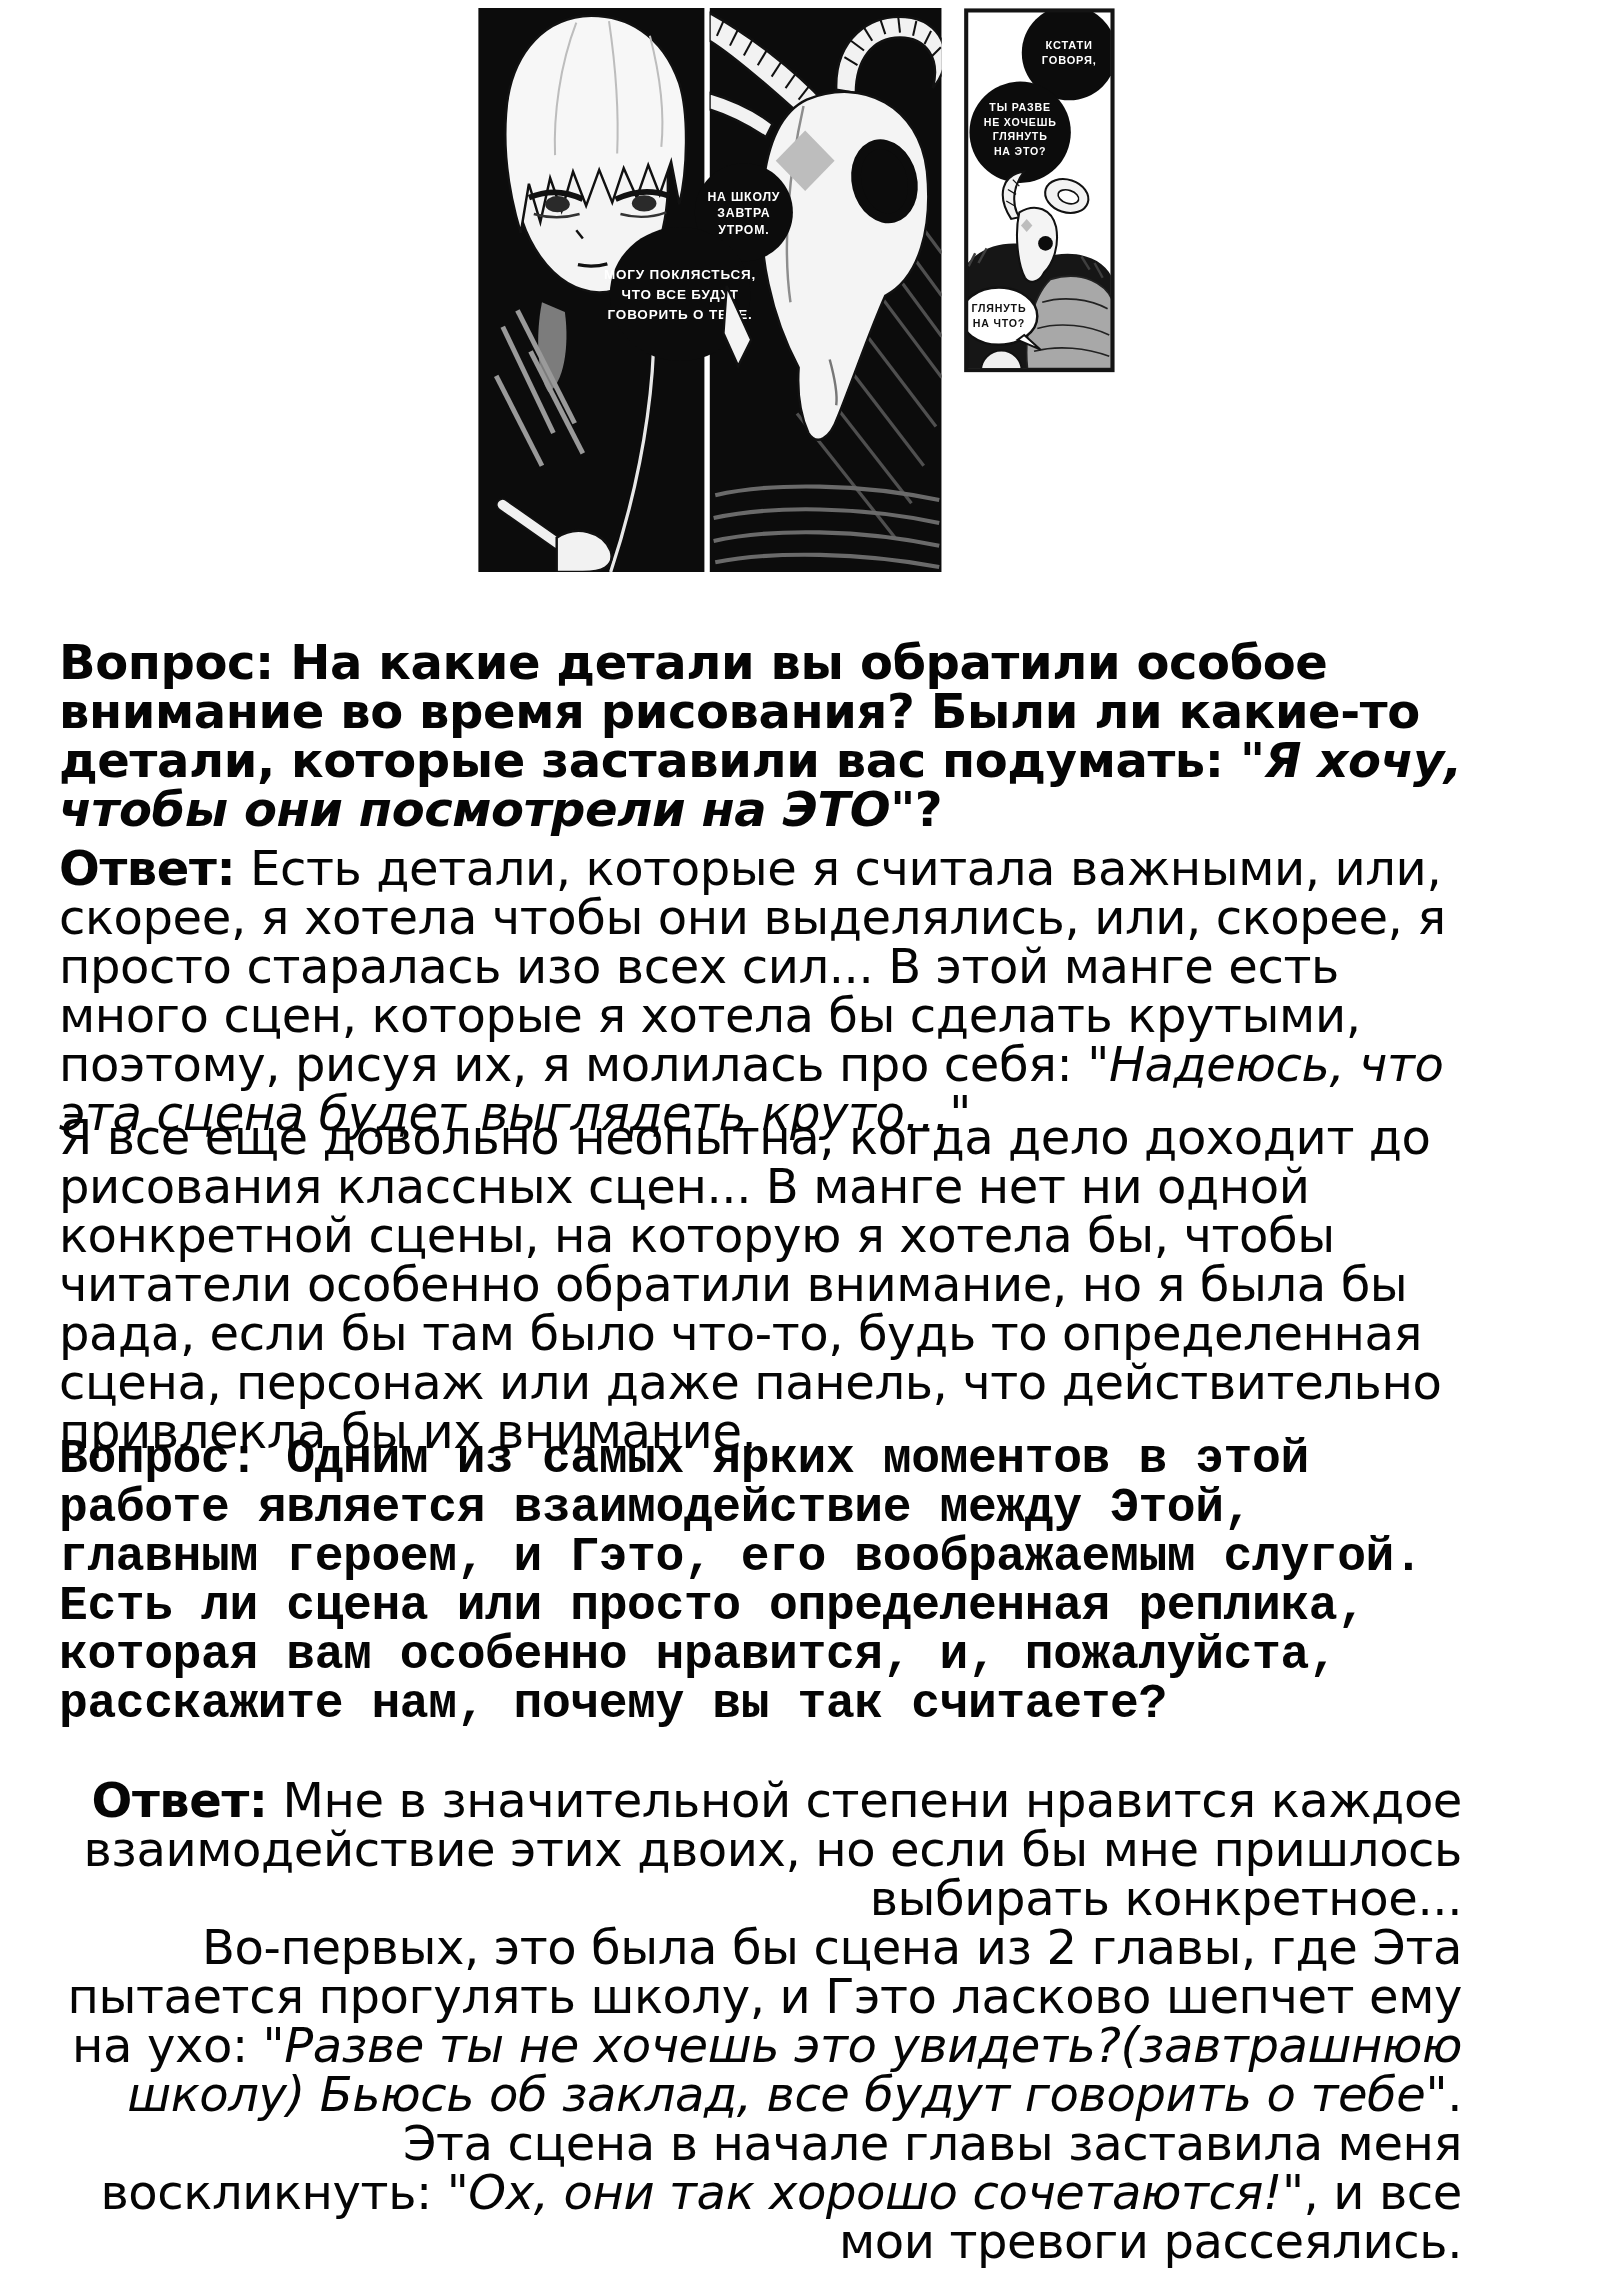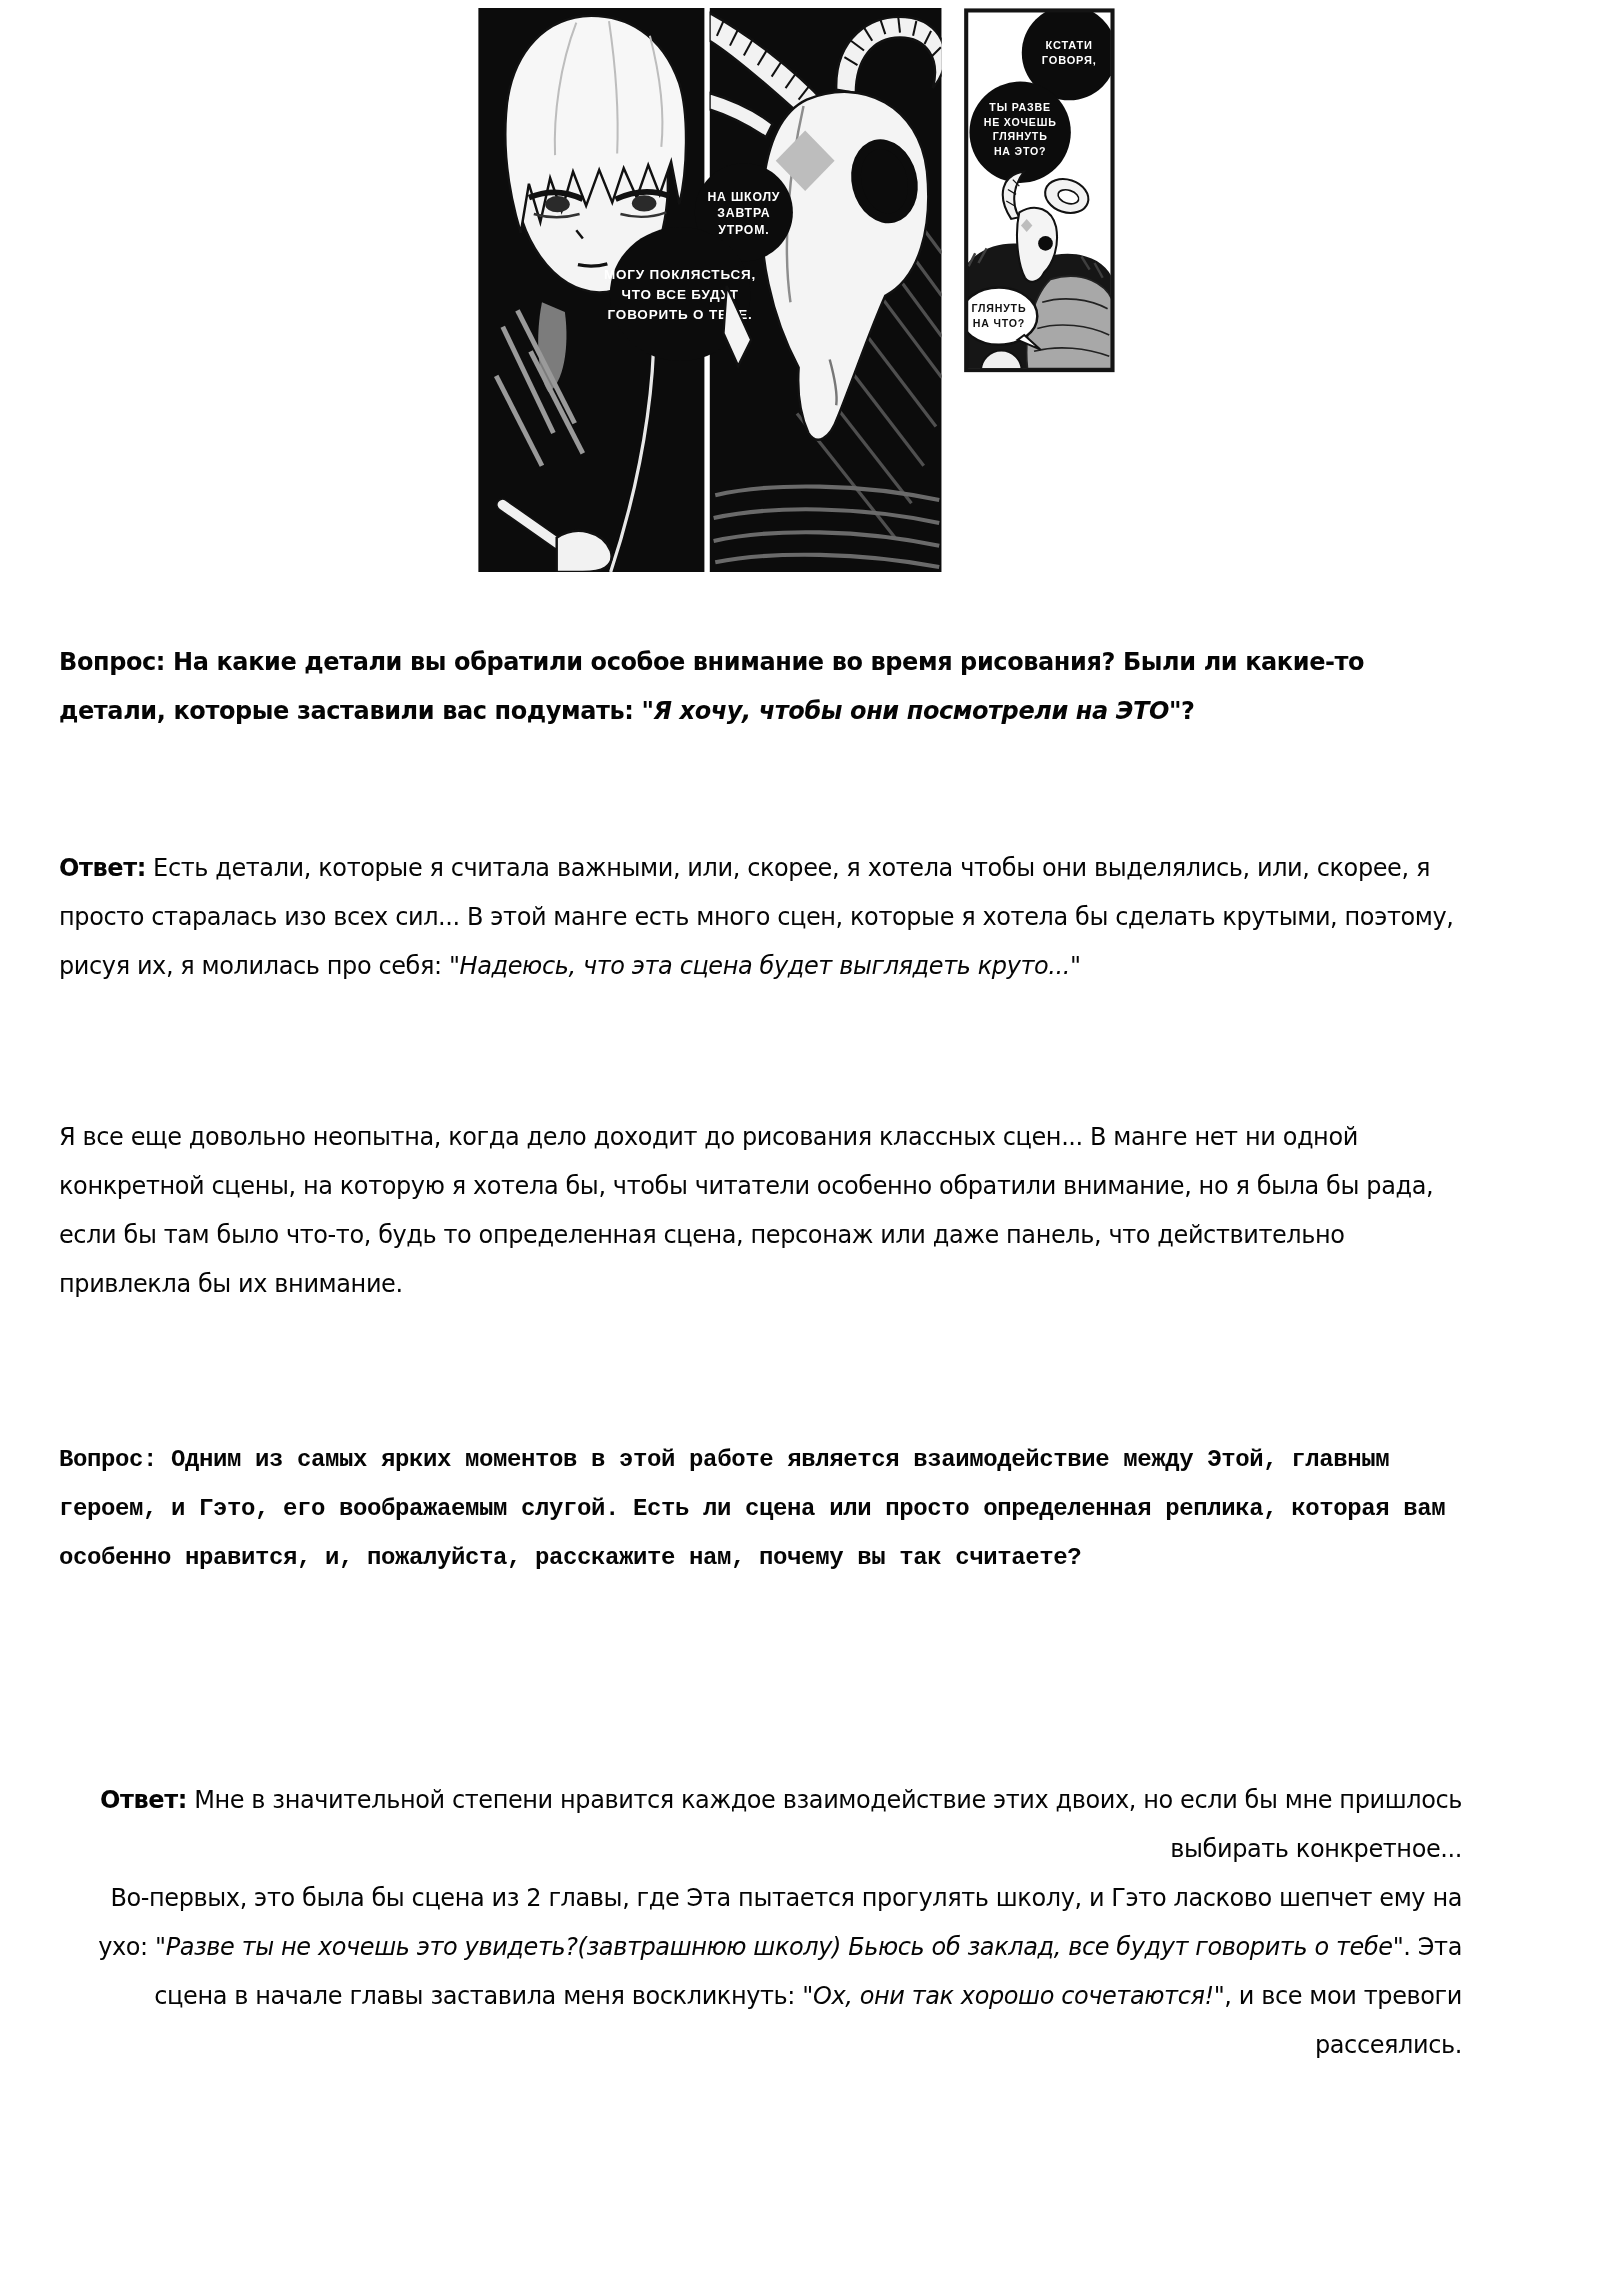--- a/index.html
+++ b/index.html
@@ -14,21 +14,21 @@
     position:absolute;left:478px;top:8.2px;width:638px;height:564px;
   }
   .bubble-txt{
     font-family:"Liberation Sans", sans-serif;
     font-weight:bold;
     letter-spacing:1px;
   }
   .article{position:absolute;left:59px;top:0;width:1406px;}
   .article p{
     position:absolute;margin:0;width:1403px;
-    font-size:24px;line-height:49px;color:#050505;
+    font-size:48px;line-height:49px;color:#050505;
     letter-spacing:-0.4px;
   }
   p.qblock{font-weight:bold;}
   .lbl{font-weight:bold;}
   .it{font-style:italic;}
   #q1{top:638px;}
   #a1p1{top:844px;}
   #a1p2{top:1113px;}
   #q2{top:1435px;font-family:Liberation Mono, monospace;}
   #a2{top:1776px;text-align:right;}

